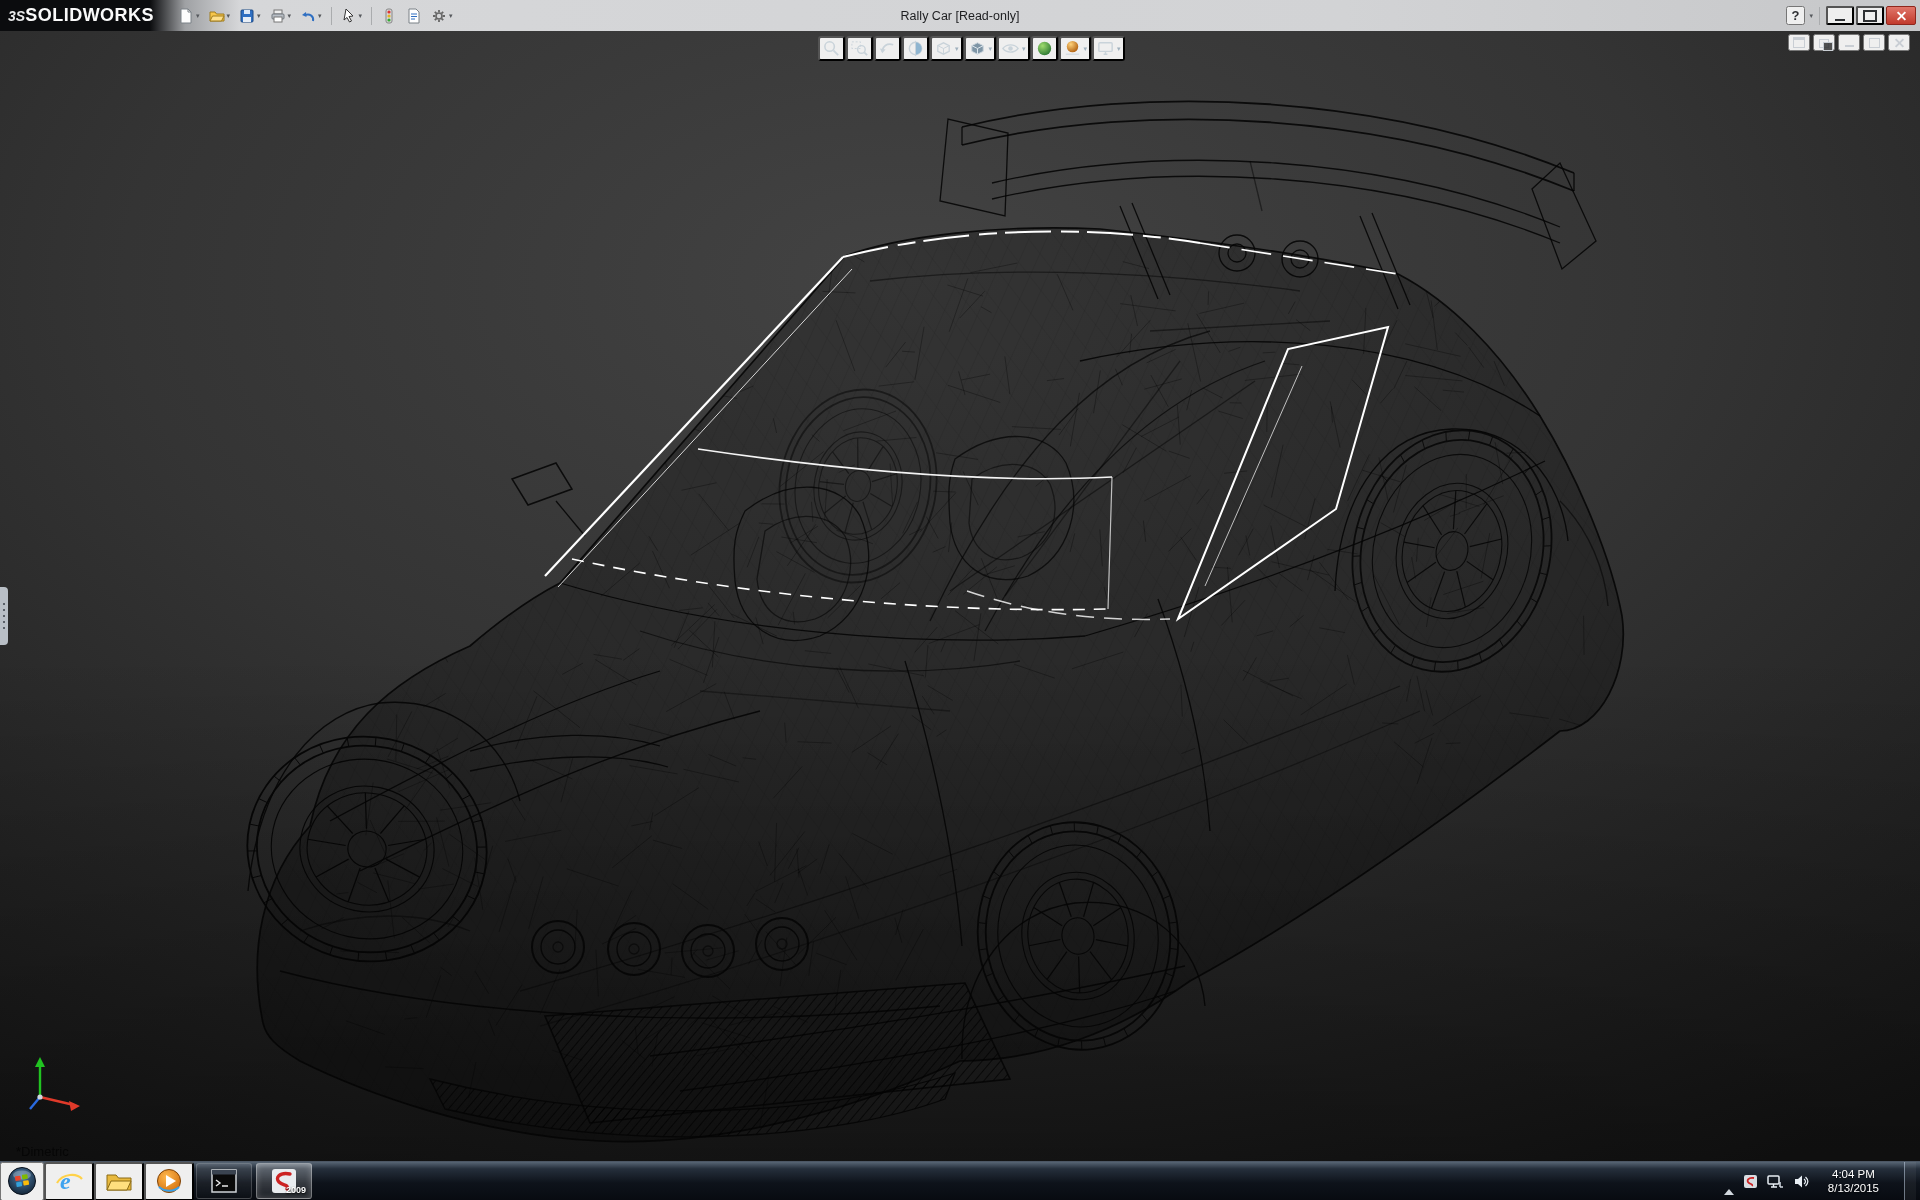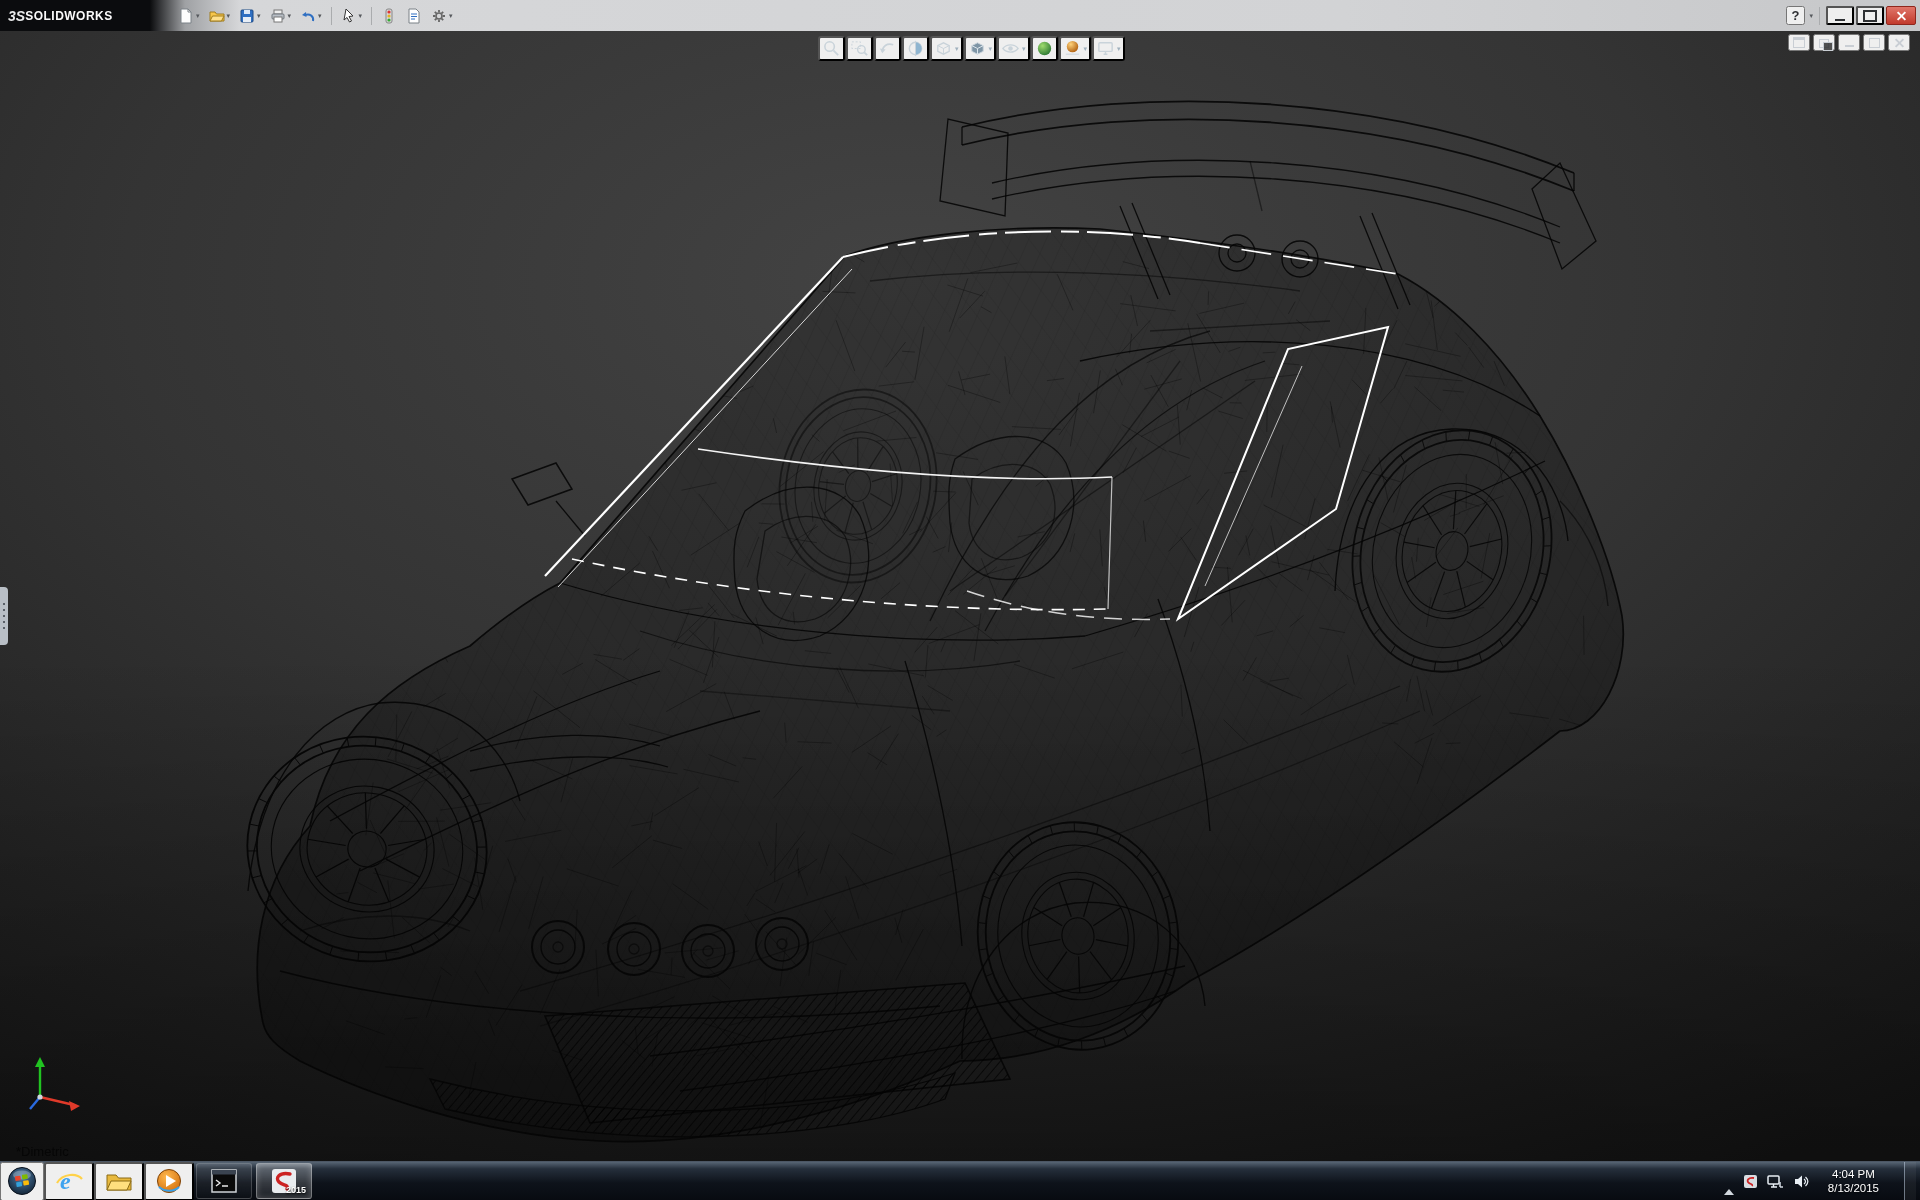--- a/index.html
+++ b/index.html
@@ -6,21 +6,21 @@
   html,body { width:1920px; height:1200px; background:#000; overflow:hidden;
               font-family:"Liberation Sans", sans-serif; }
   .screen { position:relative; width:1920px; height:1200px; overflow:hidden; }
 
   
   .titlebar { position:absolute; top:0; left:0; width:1920px; height:31px;
     background:linear-gradient(to right,#0b0c0e 0,#0b0c0e 150px,#9fa1a4 185px,#d6d7d9 240px,#d2d3d5 70%,#c6c7c9 100%);
     display:flex; align-items:center; z-index:30; }
   .brand { width:160px; height:31px; display:flex; align-items:center; padding-left:8px; }
   .brand .mark { color:#e8e9ea; font-weight:bold; font-style:italic; font-size:14px; }
-  .brand .brand-text { color:#fafafa; font-weight:bold; font-size:12px; letter-spacing:0.5px; }
+  .brand .brand-text { color:#fafafa; font-weight:bold; font-size:18px; letter-spacing:0.5px; }
   .qat { display:flex; align-items:center; margin-left:14px; gap:1px; }
   .qat .tbtn { display:flex; align-items:center; height:24px; padding:0 3px; border-radius:2px;
     border:1px solid transparent; background:transparent; cursor:default; }
   .qat svg { width:16px; height:16px; display:block; }
   .caret { font-size:7px; color:#55585c; margin-left:2px; line-height:1; }
   .tb-sep { width:1px; height:18px; background:#aaacae; margin:0 4px; }
   .win-title { position:absolute; left:0; right:0; text-align:center; font-size:12.5px; color:#1d1e20; pointer-events:none; }
   .tb-right { margin-left:auto; display:flex; align-items:center; gap:2px; padding-right:4px; }
   .help-btn { font-size:13px; font-weight:bold; color:#2e3033; padding:0 4px; }
   .wbtn { width:28px; height:19px; display:flex; align-items:center; justify-content:center;
@@ -158,20 +158,21 @@
       <button class="tbtn">
         <svg viewBox="0 0 16 16">
             <circle cx="8" cy="8" r="3" fill="none" stroke="#666" stroke-width="1.6"></circle>
             <g stroke="#666" stroke-width="1.8">
               <path d="M8 2v2.2M8 11.8V14M2 8h2.2M11.8 8H14M3.8 3.8l1.6 1.6M10.6 10.6l1.6 1.6M12.2 3.8l-1.6 1.6M5.4 10.6l-1.6 1.6"></path>
             </g>
           </svg>
           <span class="caret">▾</span>
       </button>
     </div>
+    <div class="win-title">Rally Car [Read-only]</div>
     <div class="tb-right">
       <button class="help-btn">?</button>
       <span class="caret">▾</span>
       <div class="tb-sep"></div>
       <button class="wbtn min"></button>
       <button class="wbtn max"></button>
       <button class="wbtn close"></button>
     </div>
   </header>
 
@@ -972,21 +973,21 @@
         <rect x="1" y="1" width="24" height="22" fill="#0a0a0a" stroke="#cfd3d8" stroke-width="1.5"></rect>
         <rect x="1" y="1" width="24" height="4.5" fill="#3a4350"></rect>
         <path d="M5 11 l4 3 -4 3 M11 17 h6" stroke="#e8e8e8" stroke-width="1.4" fill="none"></path>
       </svg>
     </button>
     <button class="task-btn active">
       <svg width="26" height="26" viewBox="0 0 26 26">
         <rect x="1" y="1" width="24" height="24" rx="3" fill="#e9ecef"></rect>
         <path d="M19 6 C8 4 4 10 8 14 C12 18 18 16 16 21" fill="none" stroke="#cc2222" stroke-width="3.4" stroke-linecap="round"></path>
       </svg>
-      <span class="sw-badge">2015</span>
+      <span class="sw-badge">2009</span>
     </button>
     <div class="tb-spacer"></div>
     <div class="tray">
       <button style="background:none;border:none;"><span class="tray-chevron"></span></button>
       <span>
         <svg width="15" height="15" viewBox="0 0 15 15">
             <rect x="1" y="1" width="13" height="13" rx="2" fill="#d8dde2"></rect>
             <path d="M11 4 C5 3 3 7 6 9 C8 10.5 10 10 9 12" fill="none" stroke="#cc2222" stroke-width="1.8"></path>
           </svg>
       </span>

